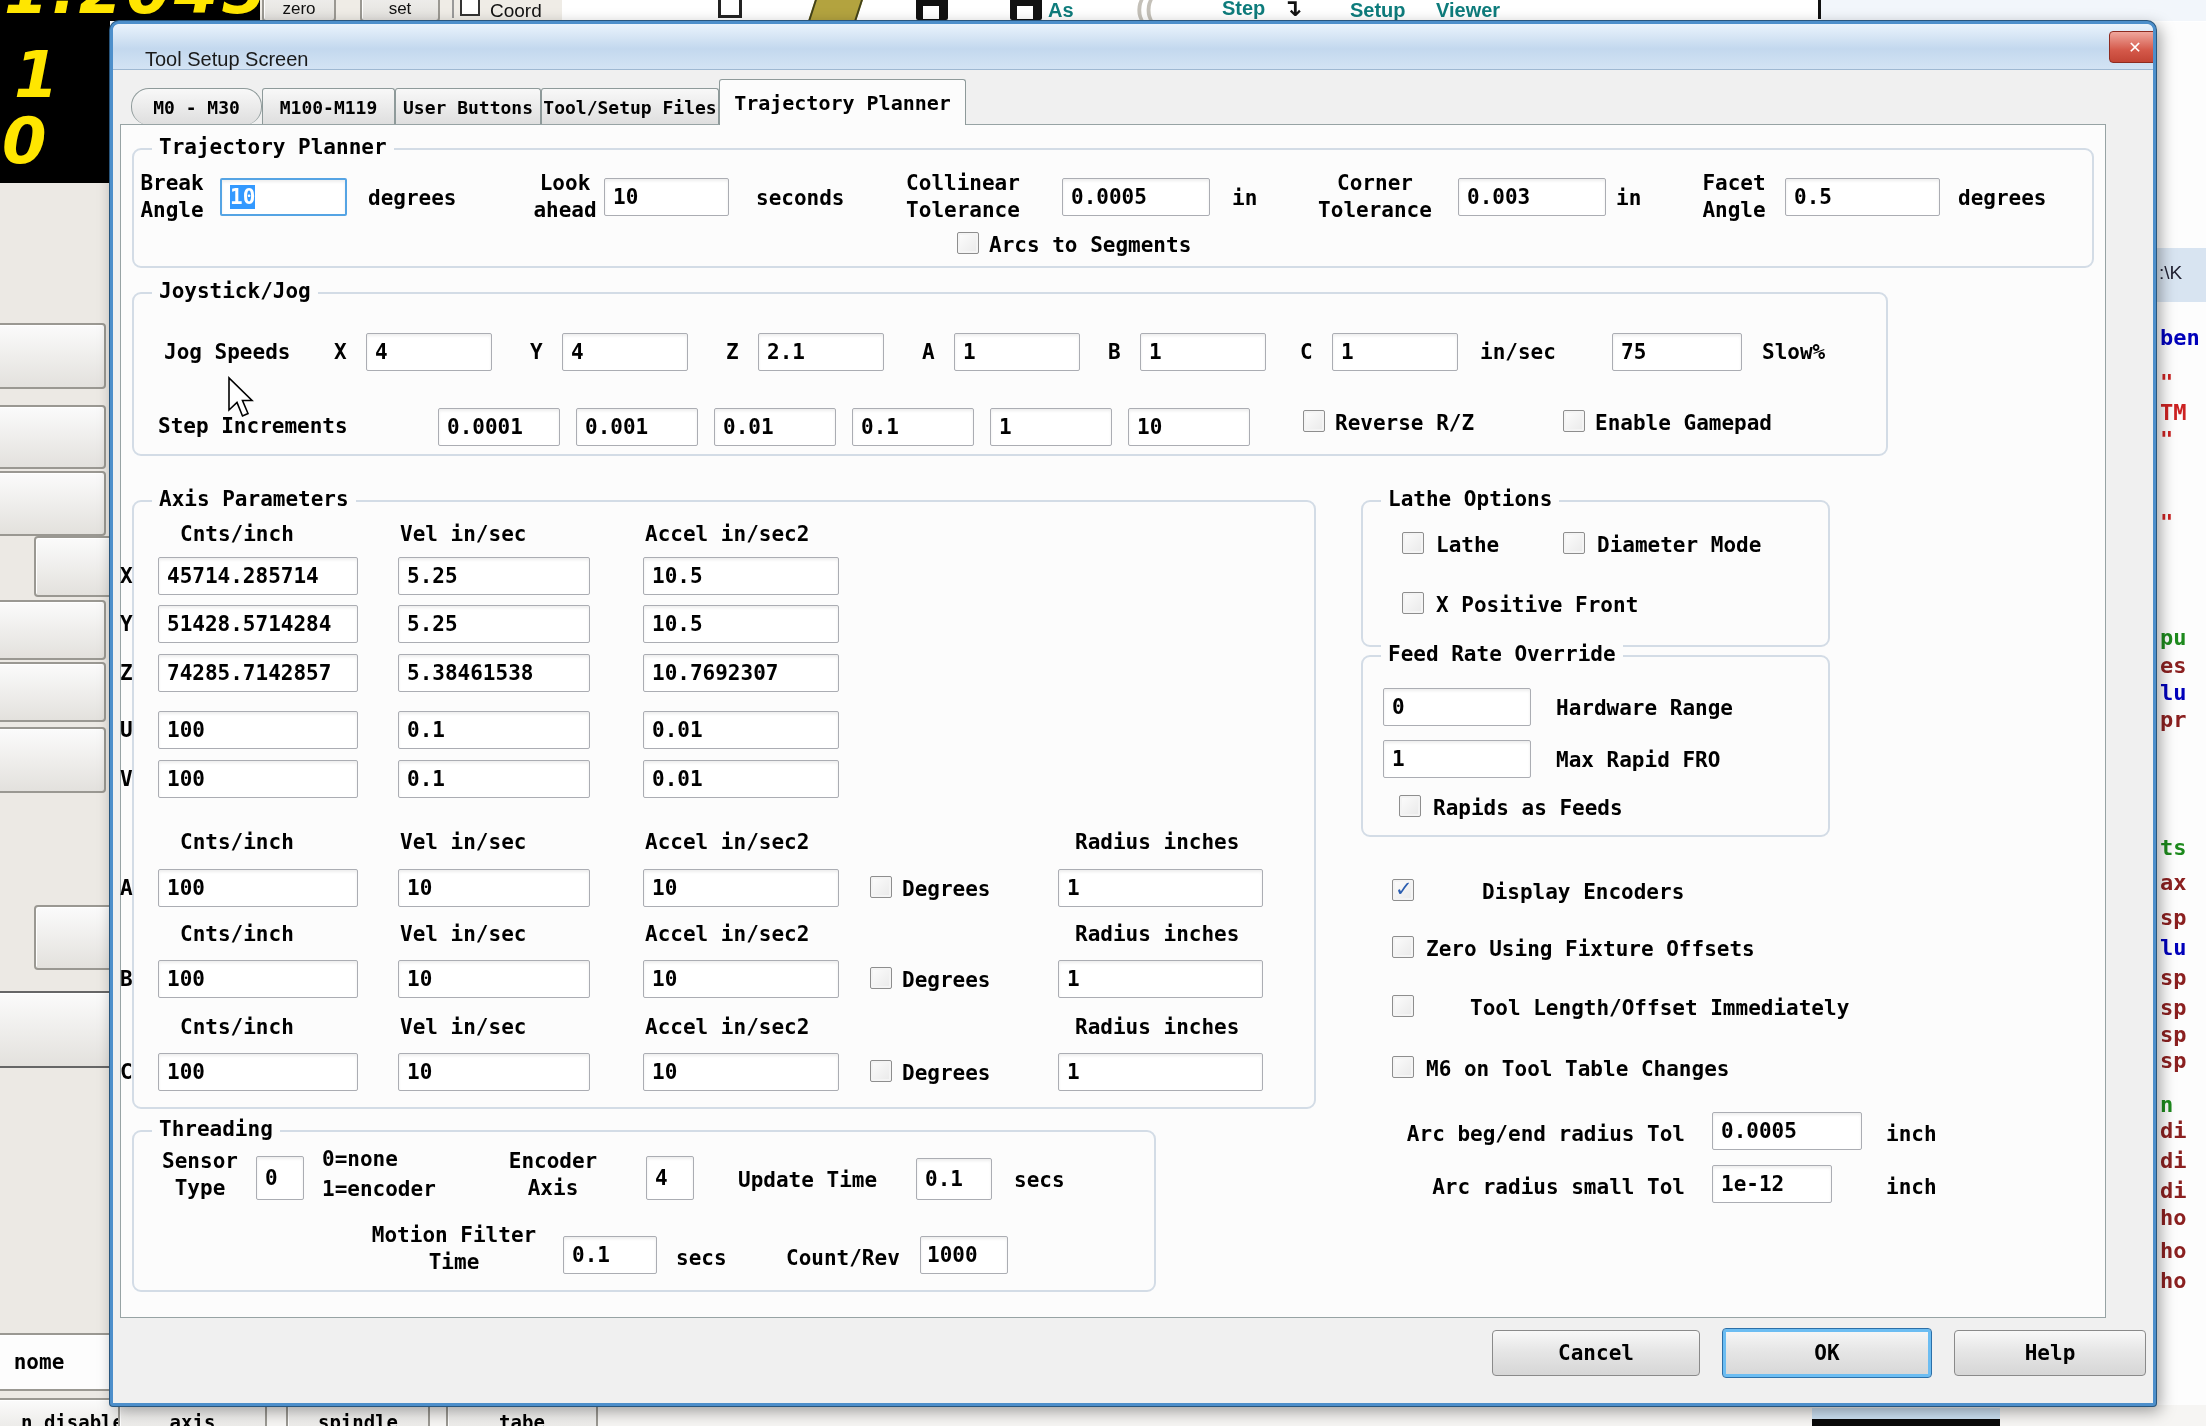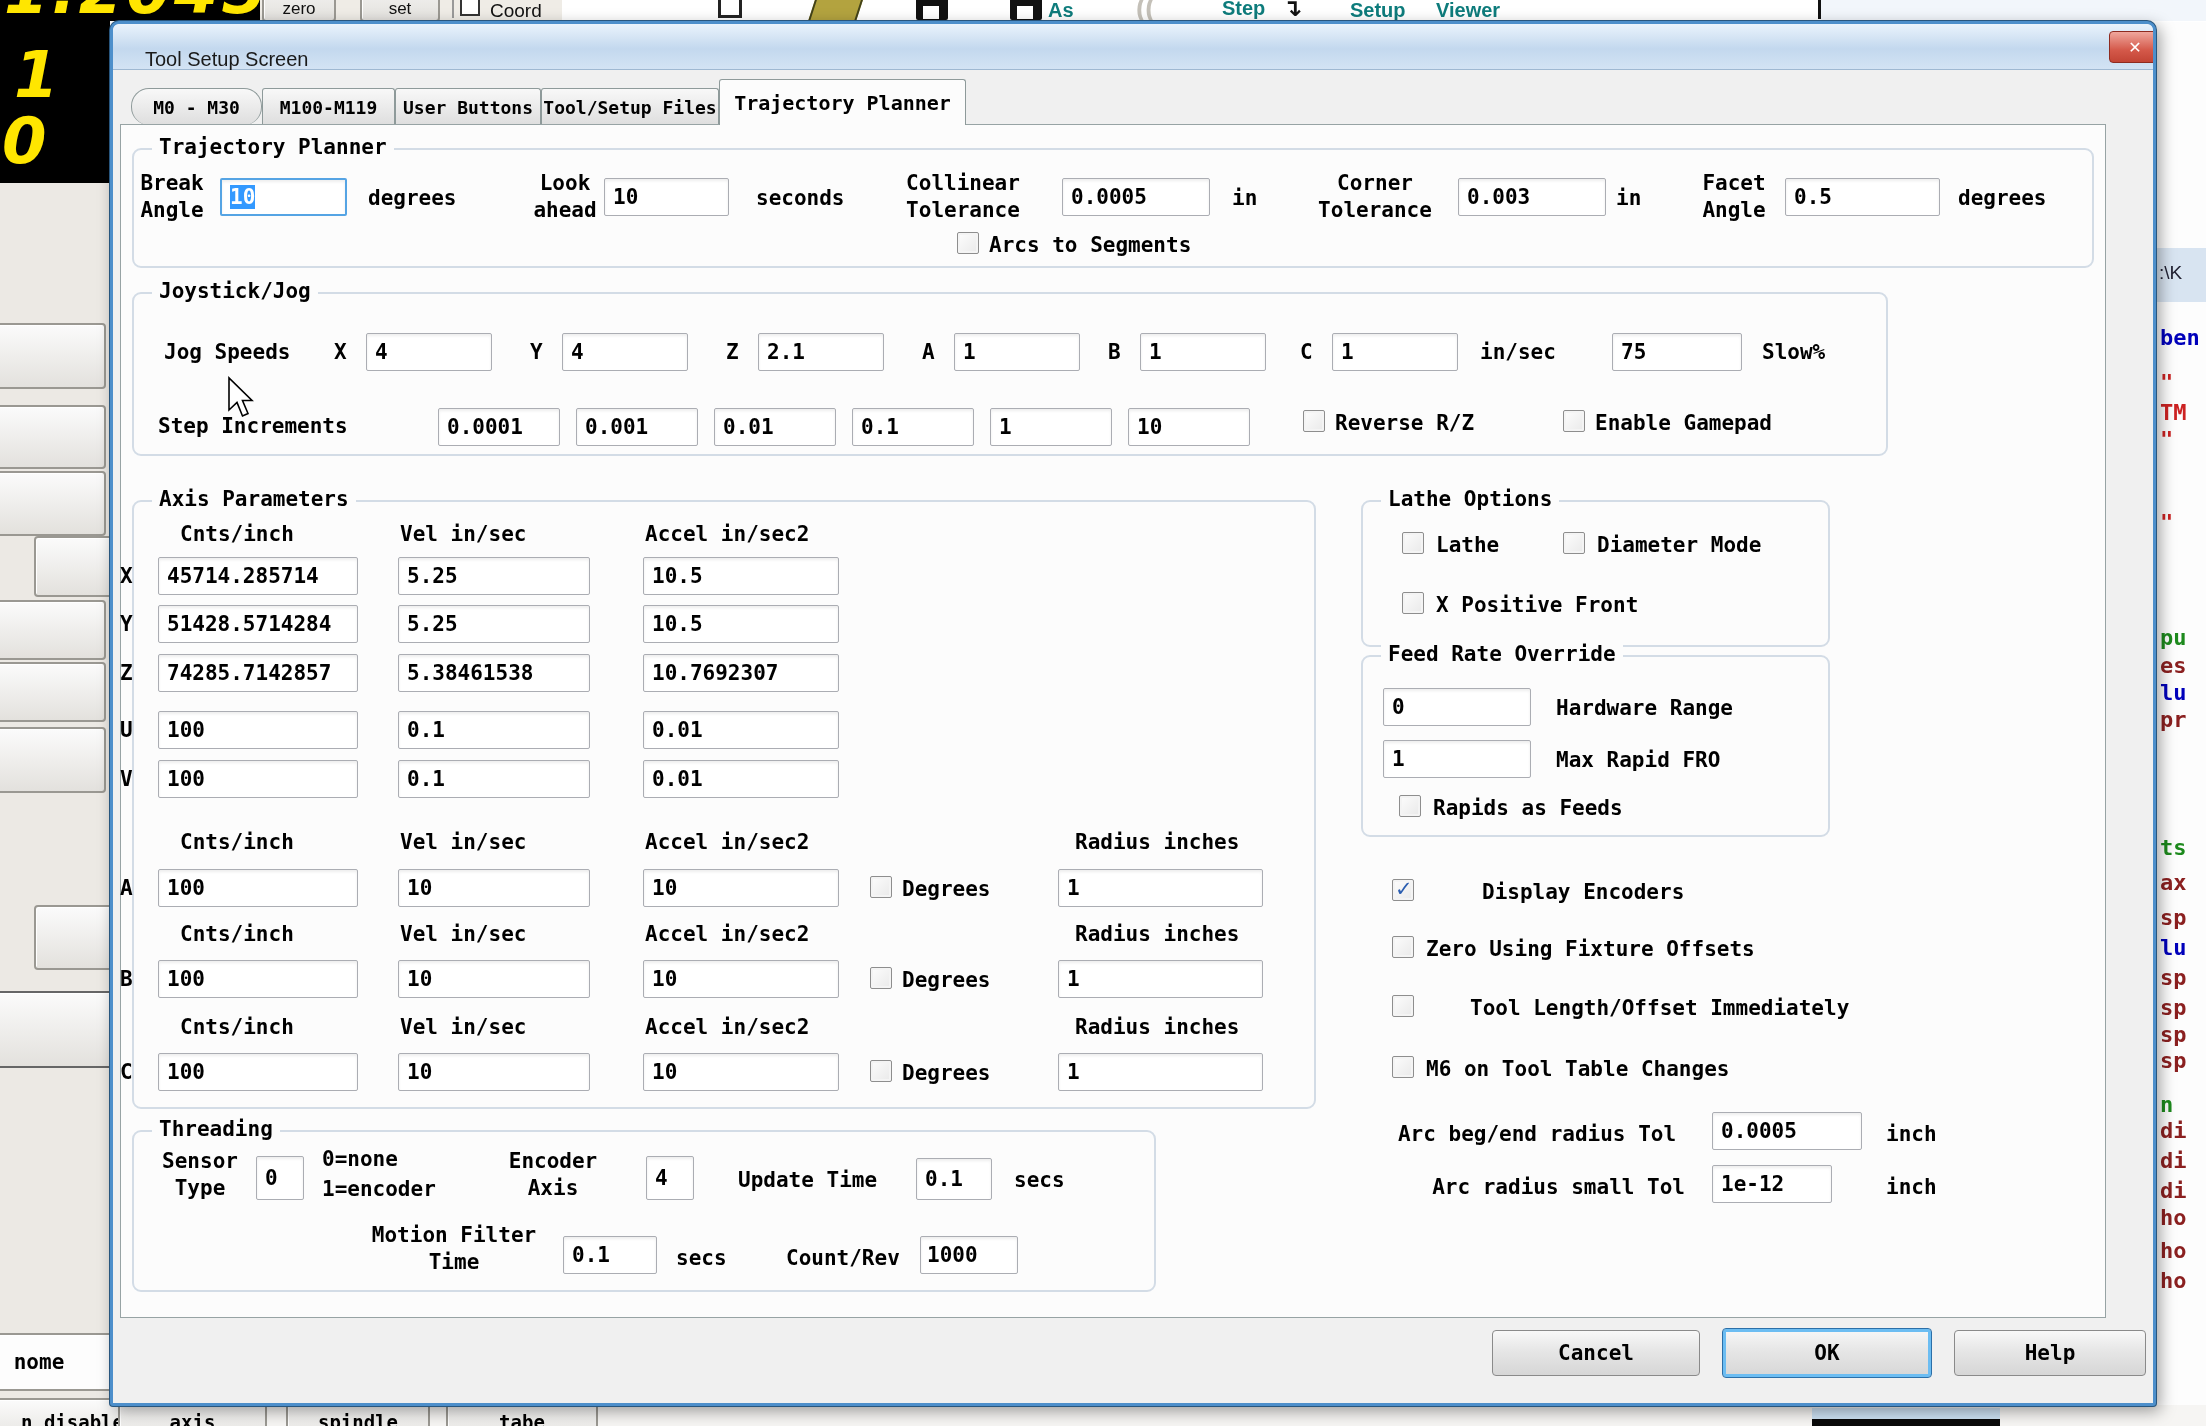--- a/index.html
+++ b/index.html
@@ -424,21 +424,21 @@
 
     <div class="cb checked" style="left:1392px;top:879px;"></div>
     <div class="lbl" style="left:1482px;top:880px;">Display Encoders</div>
     <div class="cb" style="left:1392px;top:936px;"></div>
     <div class="lbl" style="left:1426px;top:937px;">Zero Using Fixture Offsets</div>
     <div class="cb" style="left:1392px;top:995px;"></div>
     <div class="lbl" style="left:1470px;top:996px;">Tool Length/Offset Immediately</div>
     <div class="cb" style="left:1392px;top:1056px;"></div>
     <div class="lbl" style="left:1426px;top:1057px;">M6 on Tool Table Changes</div>
 
-    <div class="lbl" style="left:1389px;top:1122px;width:296px;text-align:center;">Arc beg/end radius Tol</div>
+    <div class="lbl" style="left:1389px;top:1122px;width:296px;text-align:right;">Arc beg/end radius Tol</div>
     <div class="inp" style="left:1712px;top:1112px;width:150px;">
         <span>0.0005</span>
       </div>
     <div class="unit" style="left:1886px;top:1122px;">inch</div>
     <div class="lbl" style="left:1389px;top:1175px;width:296px;text-align:right;">Arc radius small Tol</div>
     <div class="inp" style="left:1712px;top:1165px;width:120px;">
         <span>1e-12</span>
       </div>
     <div class="unit" style="left:1886px;top:1175px;">inch</div>
 
@@ -472,21 +472,21 @@
     <div class="lbl2" style="left:356px;top:1222px;width:196px;">
       <span>Motion Filter</span>
         <span>Time</span>
     </div>
     <div class="inp" style="left:563px;top:1236px;width:94px;">
         <span>0.1</span>
       </div>
     <div class="unit" style="left:676px;top:1246px;">secs</div>
     <div class="lbl" style="left:786px;top:1246px;"></div>
     <div class="lbl" style="left:786px;top:1246px;">Count/Rev</div>
-    <div class="inp" style="left:920px;top:1236px;width:98px;padding-left:6px;">
+    <div class="inp" style="left:920px;top:1236px;width:88px;padding-left:6px;">
         <span>1000</span>
       </div>
 
     <div class="btn" style="left:1492px;top:1330px;width:208px;height:46px;">
         <span>Cancel</span>
       </div>
     <div class="btn default" style="left:1722px;top:1328px;width:210px;height:50px;">
         <span>OK</span>
       </div>
     <div class="btn" style="left:1954px;top:1330px;width:192px;height:46px;">

